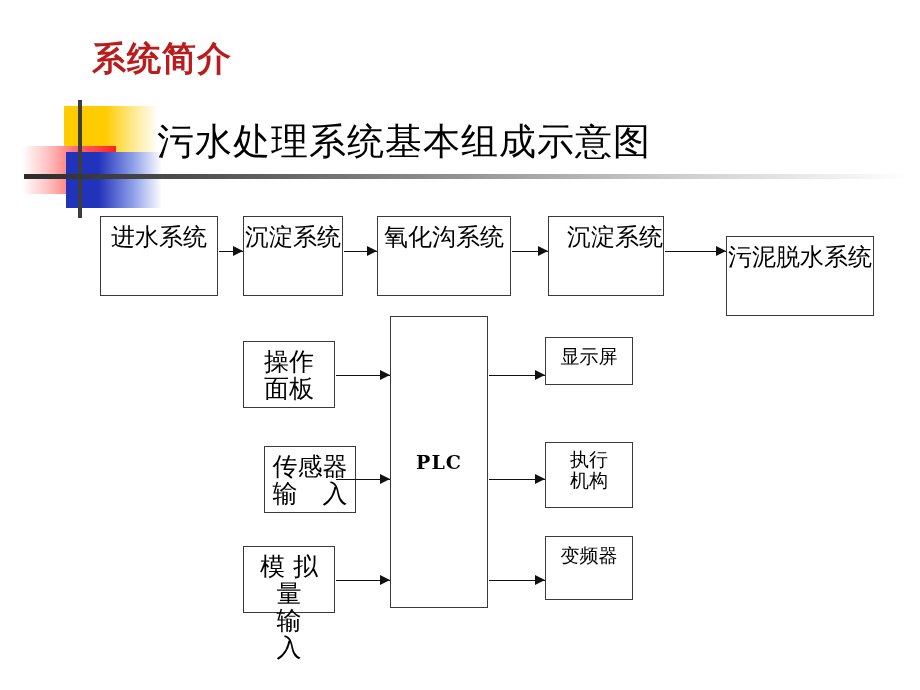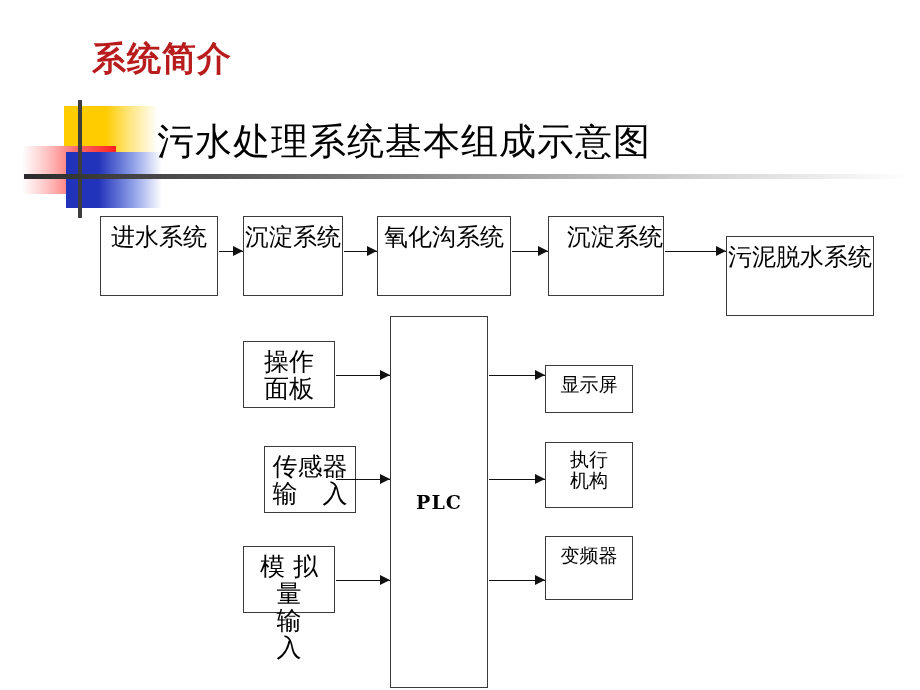--- a/index.html
+++ b/index.html
@@ -103,21 +103,21 @@
   #box-degrit    { left: 243px;  width: 100px; }
   #box-oxiditch  { left: 377px;  width: 134px; }
   #box-settle    { left: 548px;  width: 116px; text-align: right; }
   #box-sludge    { left: 726px;  width: 148px; margin-top: 20px; }
 
   
   #box-plc {
     left: 390px;
     top: 316px;
     width: 98px;
-    height: 372px;
+    height: 292px;
     font-size: 19px;
     font-weight: 700;
     letter-spacing: 1px;
     display: flex;
     align-items: center;
     justify-content: center;
   }
 
   
   .in-box {
@@ -130,21 +130,21 @@
   #box-panel  { top: 341px; }
   #box-sensor { top: 446px; margin-left: 21px; }
   #box-analog { top: 546px; }
 
   
   .out-box {
     left: 545px;
     width: 88px;
     font-size: 19px;
   }
-  #box-display { top: 365px; height: 48px; padding-top: 8px; }
+  #box-display { top: 337px; height: 48px; padding-top: 8px; }
   #box-actuator{ top: 442px; height: 66px; padding-top: 6px; }
   #box-vfd     { top: 536px; height: 64px; padding-top: 8px; }
 
   
   .arrow {
     position: absolute;
     height: 11px;
   }
   .arrow .shaft {
     position: absolute;

